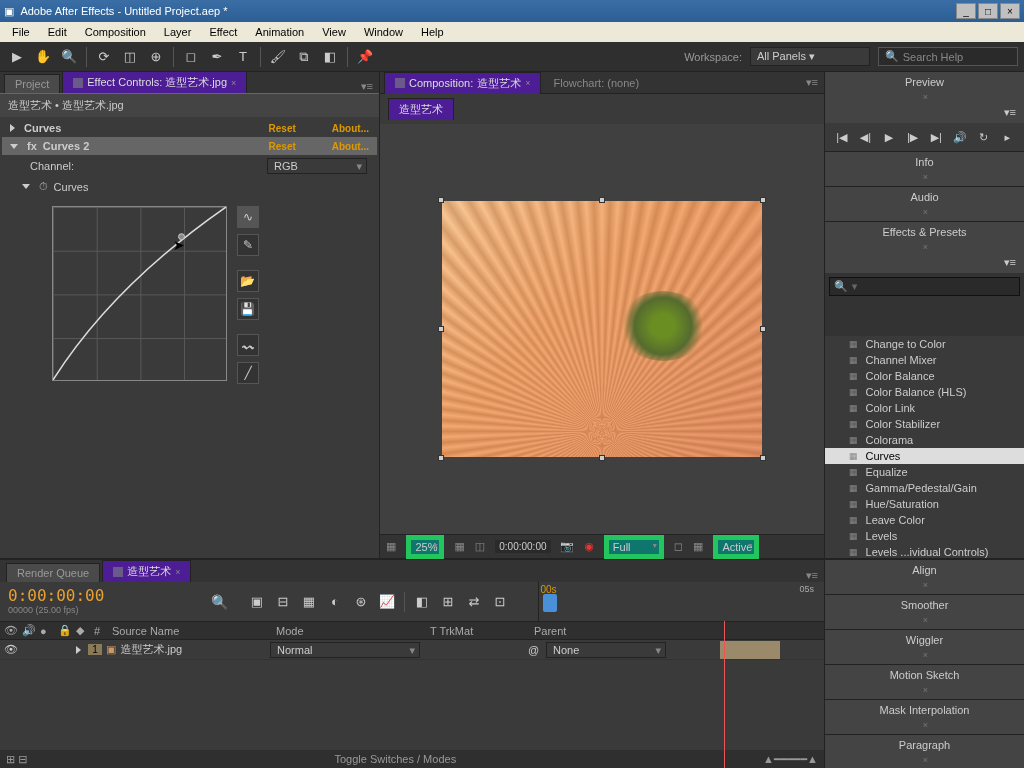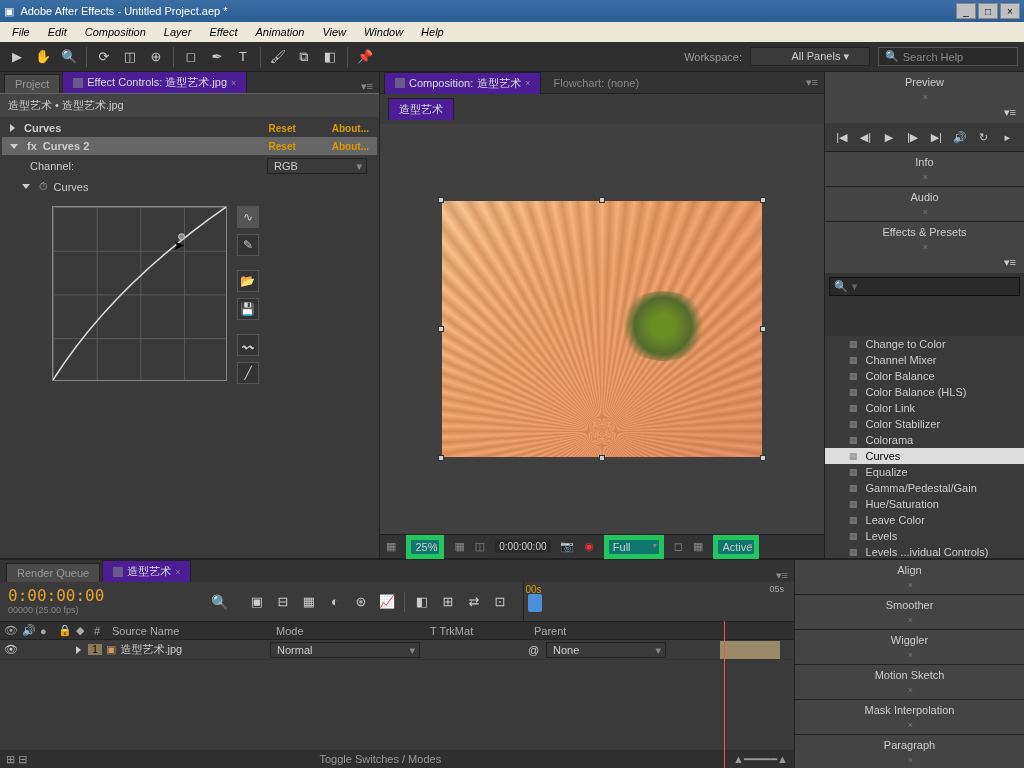--- a/index.html
+++ b/index.html
@@ -1,28 +1,28 @@
 <!DOCTYPE html>
 <html><head>
 <meta charset="utf-8">
 <style>
 * { margin:0; padding:0; box-sizing:border-box; font-family:"Tahoma",Arial,sans-serif; font-size:11px; user-select:none; }
 body { width:1024px; height:768px; background:#4a4a4a; overflow:hidden; color:#ccc; }
 .titlebar { height:22px; background:linear-gradient(#3a6ea5,#2a5e95); color:#fff; display:flex; align-items:center; padding:0 4px; justify-content:space-between; }
 .titlebar-left { display:flex; align-items:center; gap:6px; }
 .titlebar-btns { display:flex; gap:2px; }
 .titlebar-btns div { width:20px; height:16px; background:#c0c0c0; border:1px solid #888; display:flex; align-items:center; justify-content:center; font-size:10px; color:#000; }
-.menubar { height:20px; background:#ece9d8; display:flex; align-items:center; padding:0 4px; gap:2px; color:#000;font-style:italic; }
+.menubar { height:20px; background:#ece9d8; display:flex; align-items:center; padding:0 4px; gap:2px; color:#000; }
 .menubar span { padding:2px 8px; }
 .toolbar { height:30px; background:#2f2f2f; border-bottom:1px solid #222; display:flex; align-items:center; padding:0 6px; gap:4px; }
 .tool-icon { width:22px; height:22px; display:flex; align-items:center; justify-content:center; color:#ccc; font-size:13px; border-radius:2px; }
 .tool-sep { width:1px; height:20px; background:#555; margin:0 2px; }
 .workspace-ctrl { margin-left:auto; display:flex; align-items:center; gap:8px; }
 .workspace-ctrl .label { color:#999; }
-.workspace-ctrl .dd { background:#3a3a3a; border:1px solid #222; padding:2px 20px 2px 6px; color:#ccc; position:relative; min-width:120px;text-align:right; }
+.workspace-ctrl .dd { background:#3a3a3a; border:1px solid #222; padding:2px 20px 2px 6px; color:#ccc; position:relative; min-width:120px; }
 .search-box { background:#2a2a2a; border:1px solid #555; padding:2px 6px; color:#ccc; display:flex; align-items:center; gap:4px; width:140px; }
 .main { display:flex; height:486px; }
 .left-col { width:380px; display:flex; flex-direction:column; background:#3a3a3a; border-right:1px solid #222; }
 .panel-tabs { height:22px; background:#333; display:flex; align-items:flex-end; padding-left:4px; border-bottom:1px solid #666; position:relative; }
 .tab { padding:3px 10px; background:#4a4a4a; color:#999; border:1px solid #222; border-bottom:none; margin-right:2px; font-size:11px; display:flex; align-items:center; gap:4px; }
 .tab.active { background:#4c1d95; color:#ddd; }
 .tab-close { color:#888; font-size:9px; }
 .panel-head { padding:4px 8px; background:#444; color:#ccc; font-size:11px; }
 .fx-panel { flex:1; background:#3a3a3a; overflow:hidden; padding:2px; }
 .fx-row { display:flex; align-items:center; padding:3px 10px; gap:6px; }
@@ -72,21 +72,21 @@
 .tl-timecode { color:#e8a030; font-size:16px; font-family:monospace; }
 .tl-fps { color:#888; font-size:9px; }
 .tl-toolbar { flex:1; display:flex; align-items:center; gap:4px; padding:0 6px; }
 .tl-ruler { flex:1; background:#3a3a3a; position:relative; }
 .tl-cols { height:18px; background:#2f2f2f; display:flex; align-items:center; padding:0 4px; gap:4px; border-bottom:1px solid #222; font-size:10px; color:#aaa; }
 .tl-layers { flex:1; background:#3a3a3a; }
 .tl-layer { height:20px; display:flex; align-items:center; padding:0 4px; gap:4px; border-bottom:1px solid #333; font-size:11px; }
 .tl-layer .ln { width:14px; text-align:center; background:#8a7a5a; color:#000; font-size:10px; }
 .layer-bar { position:absolute; top:0; height:18px; background:#9a8a6a; left:0; width:60px; }
 .tl-footer { height:18px; background:#2f2f2f; display:flex; align-items:center; justify-content:center; color:#999; font-size:10px; }
-.right-bottom { width:230px; background:#333; border-left:1px solid #222; overflow:auto; }
+.right-bottom { width:200px; background:#333; border-left:1px solid #222; overflow:auto; }
 .tri { display:inline-block; width:0; height:0; border-top:4px solid transparent; border-bottom:4px solid transparent; border-left:5px solid #ccc; margin-right:3px; }
 .tri.down { border-left:4px solid transparent; border-right:4px solid transparent; border-top:5px solid #ccc; border-bottom:none; }
 .icon-sq { width:10px; height:10px; background:#6a5a8a; display:inline-block; }
 .col-source { width:160px; }
 .col-mode { width:150px; }
 .col-trk { width:100px; }
 .col-parent { width:120px; }
 .cursor-arrow { position:absolute; left:120px; top:30px; font-size:14px; color:#000; pointer-events:none; z-index:10; }
 </style>
 </head>

